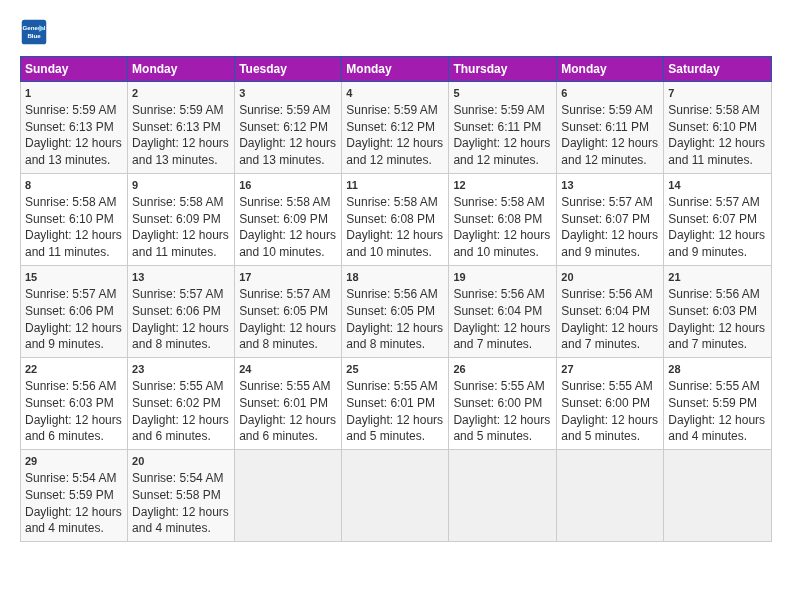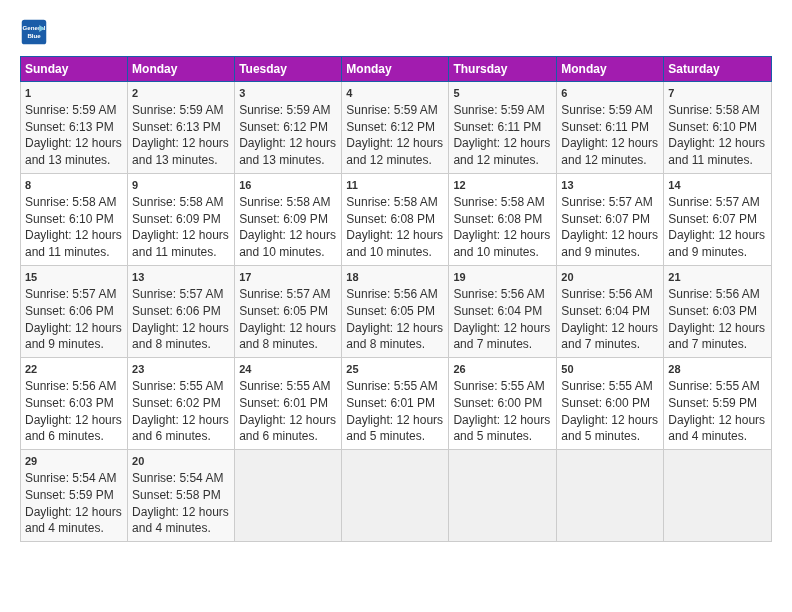--- a/index.html
+++ b/index.html
@@ -316,21 +316,21 @@
 and 5 minutes.</div>
           </td>
           <td>
             <span class="day-num">26</span>
             <div class="day-info" style="white-space: pre-line;">Sunrise: 5:55 AM
 Sunset: 6:00 PM
 Daylight: 12 hours
 and 5 minutes.</div>
           </td>
           <td>
-            <span class="day-num">50</span>
+            <span class="day-num">27</span>
             <div class="day-info" style="white-space: pre-line;">Sunrise: 5:55 AM
 Sunset: 6:00 PM
 Daylight: 12 hours
 and 5 minutes.</div>
           </td>
           <td>
             <span class="day-num">28</span>
             <div class="day-info" style="white-space: pre-line;">Sunrise: 5:55 AM
 Sunset: 5:59 PM
 Daylight: 12 hours

